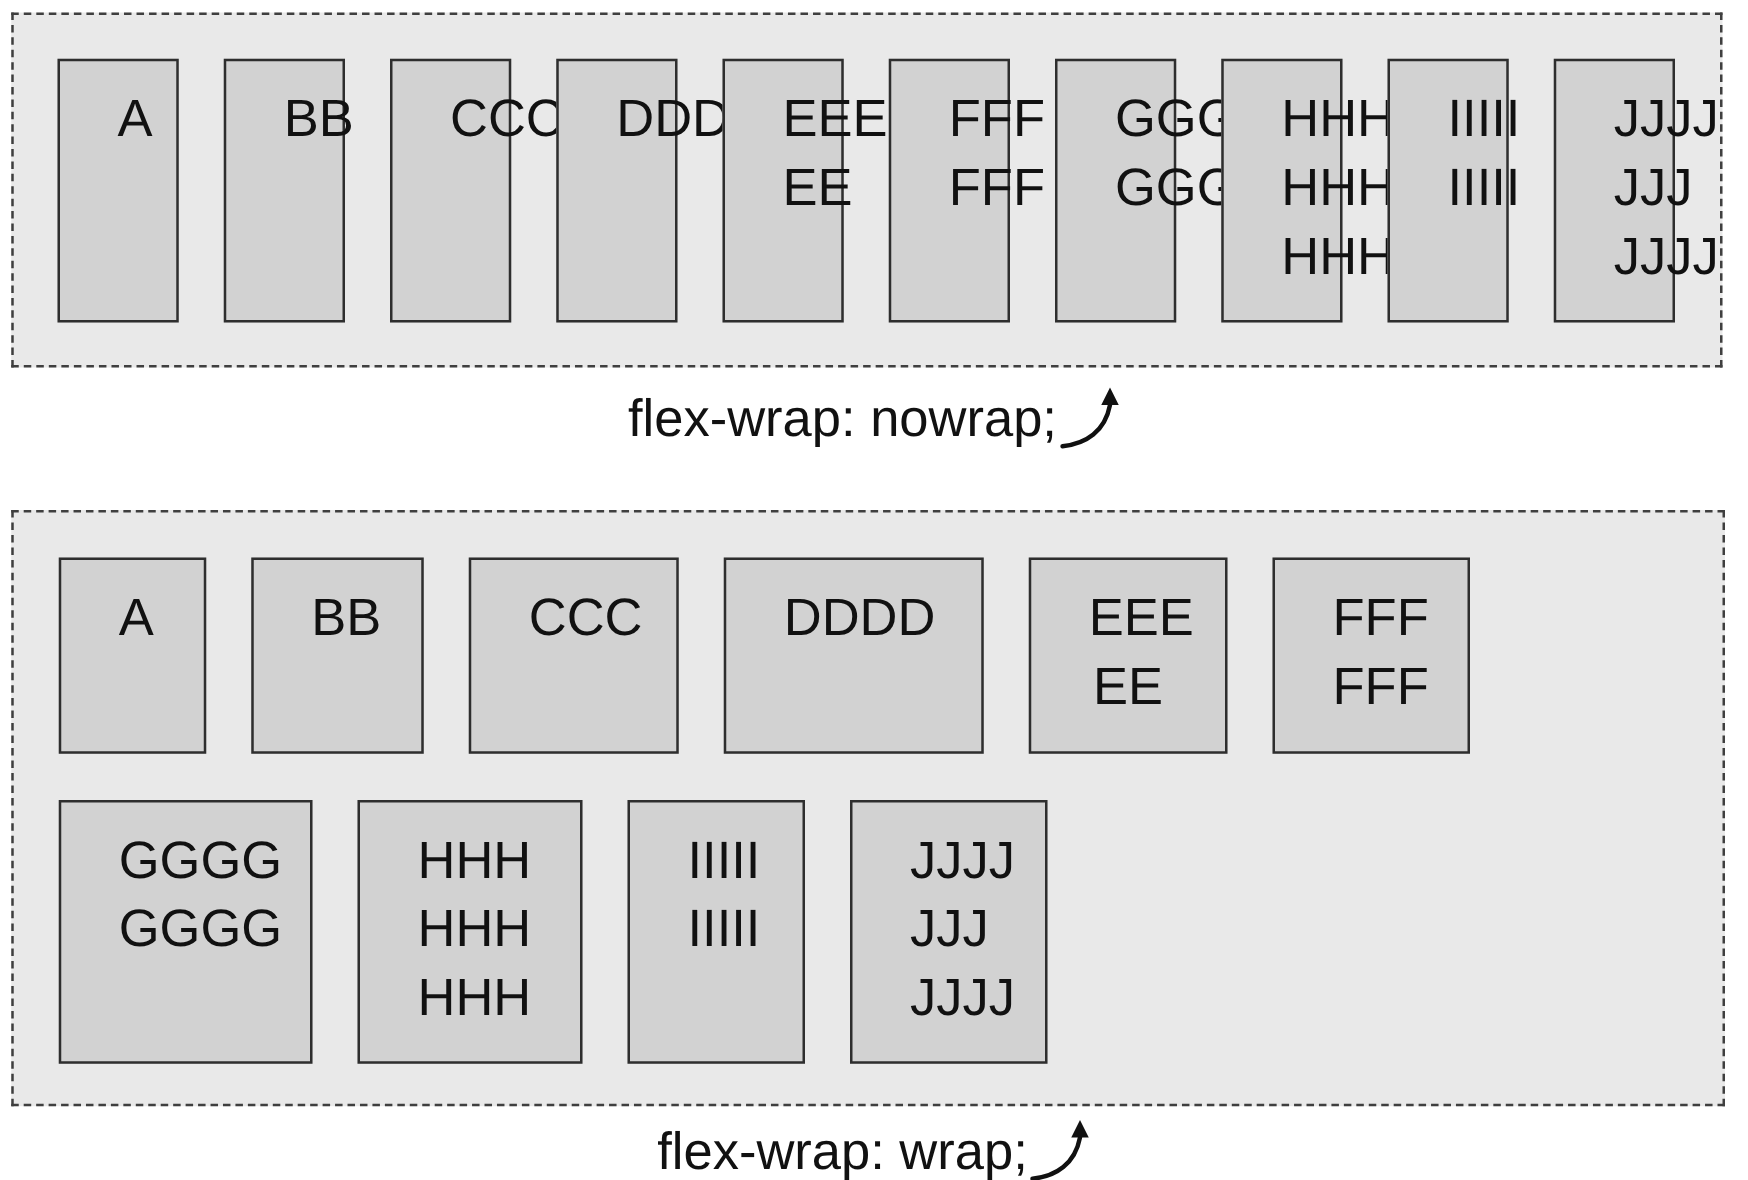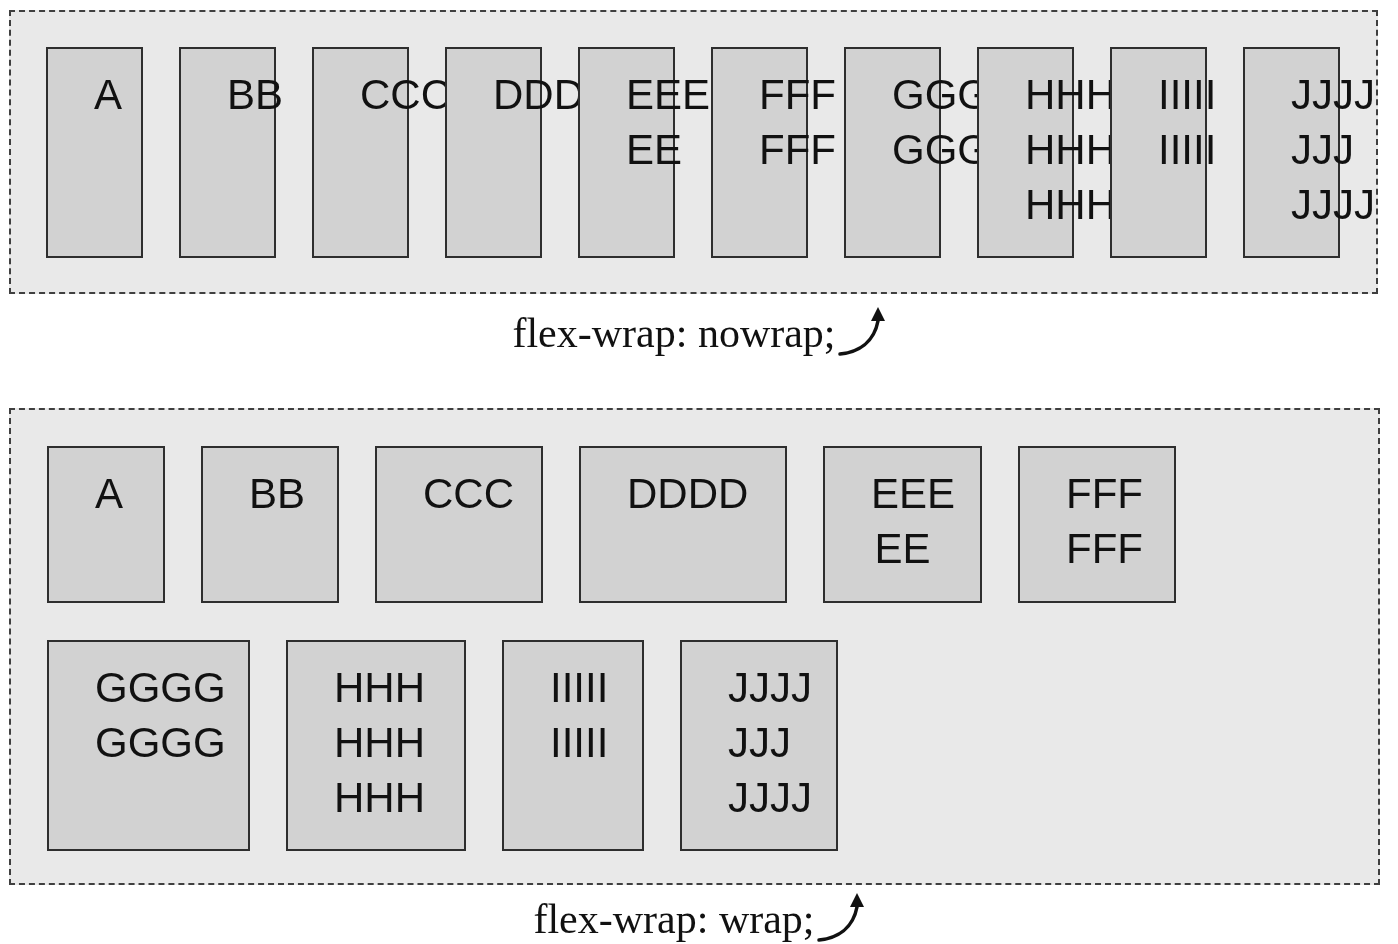--- a/index.html
+++ b/index.html
@@ -43,26 +43,25 @@
   .box .line{
     font-size:42px;
     line-height:55px;
     white-space:nowrap;
   }
   #nowrap-demo .box .line{text-align:left;}
   #wrap-demo .box .line{text-align:center;}
   .caption-row{
     display:flex;
     justify-content:center;
-    align-items:center;
+    align-items:flex-end;
     gap:0;
     height:58px;
     font-size:42px;
     line-height:55px;
-    font-family:Liberation Serif, serif;
   }
   #nowrap-caption-row{margin-top:10px;}
   #wrap-caption-row{margin-top:5px;}
   .caption-row svg{margin-top:-3px;flex:none;}
 </style>
 </head>
 <body>
 
 <section class="container" id="nowrap-demo">
     <div class="box" style="width: 97px; height: 211px;">

